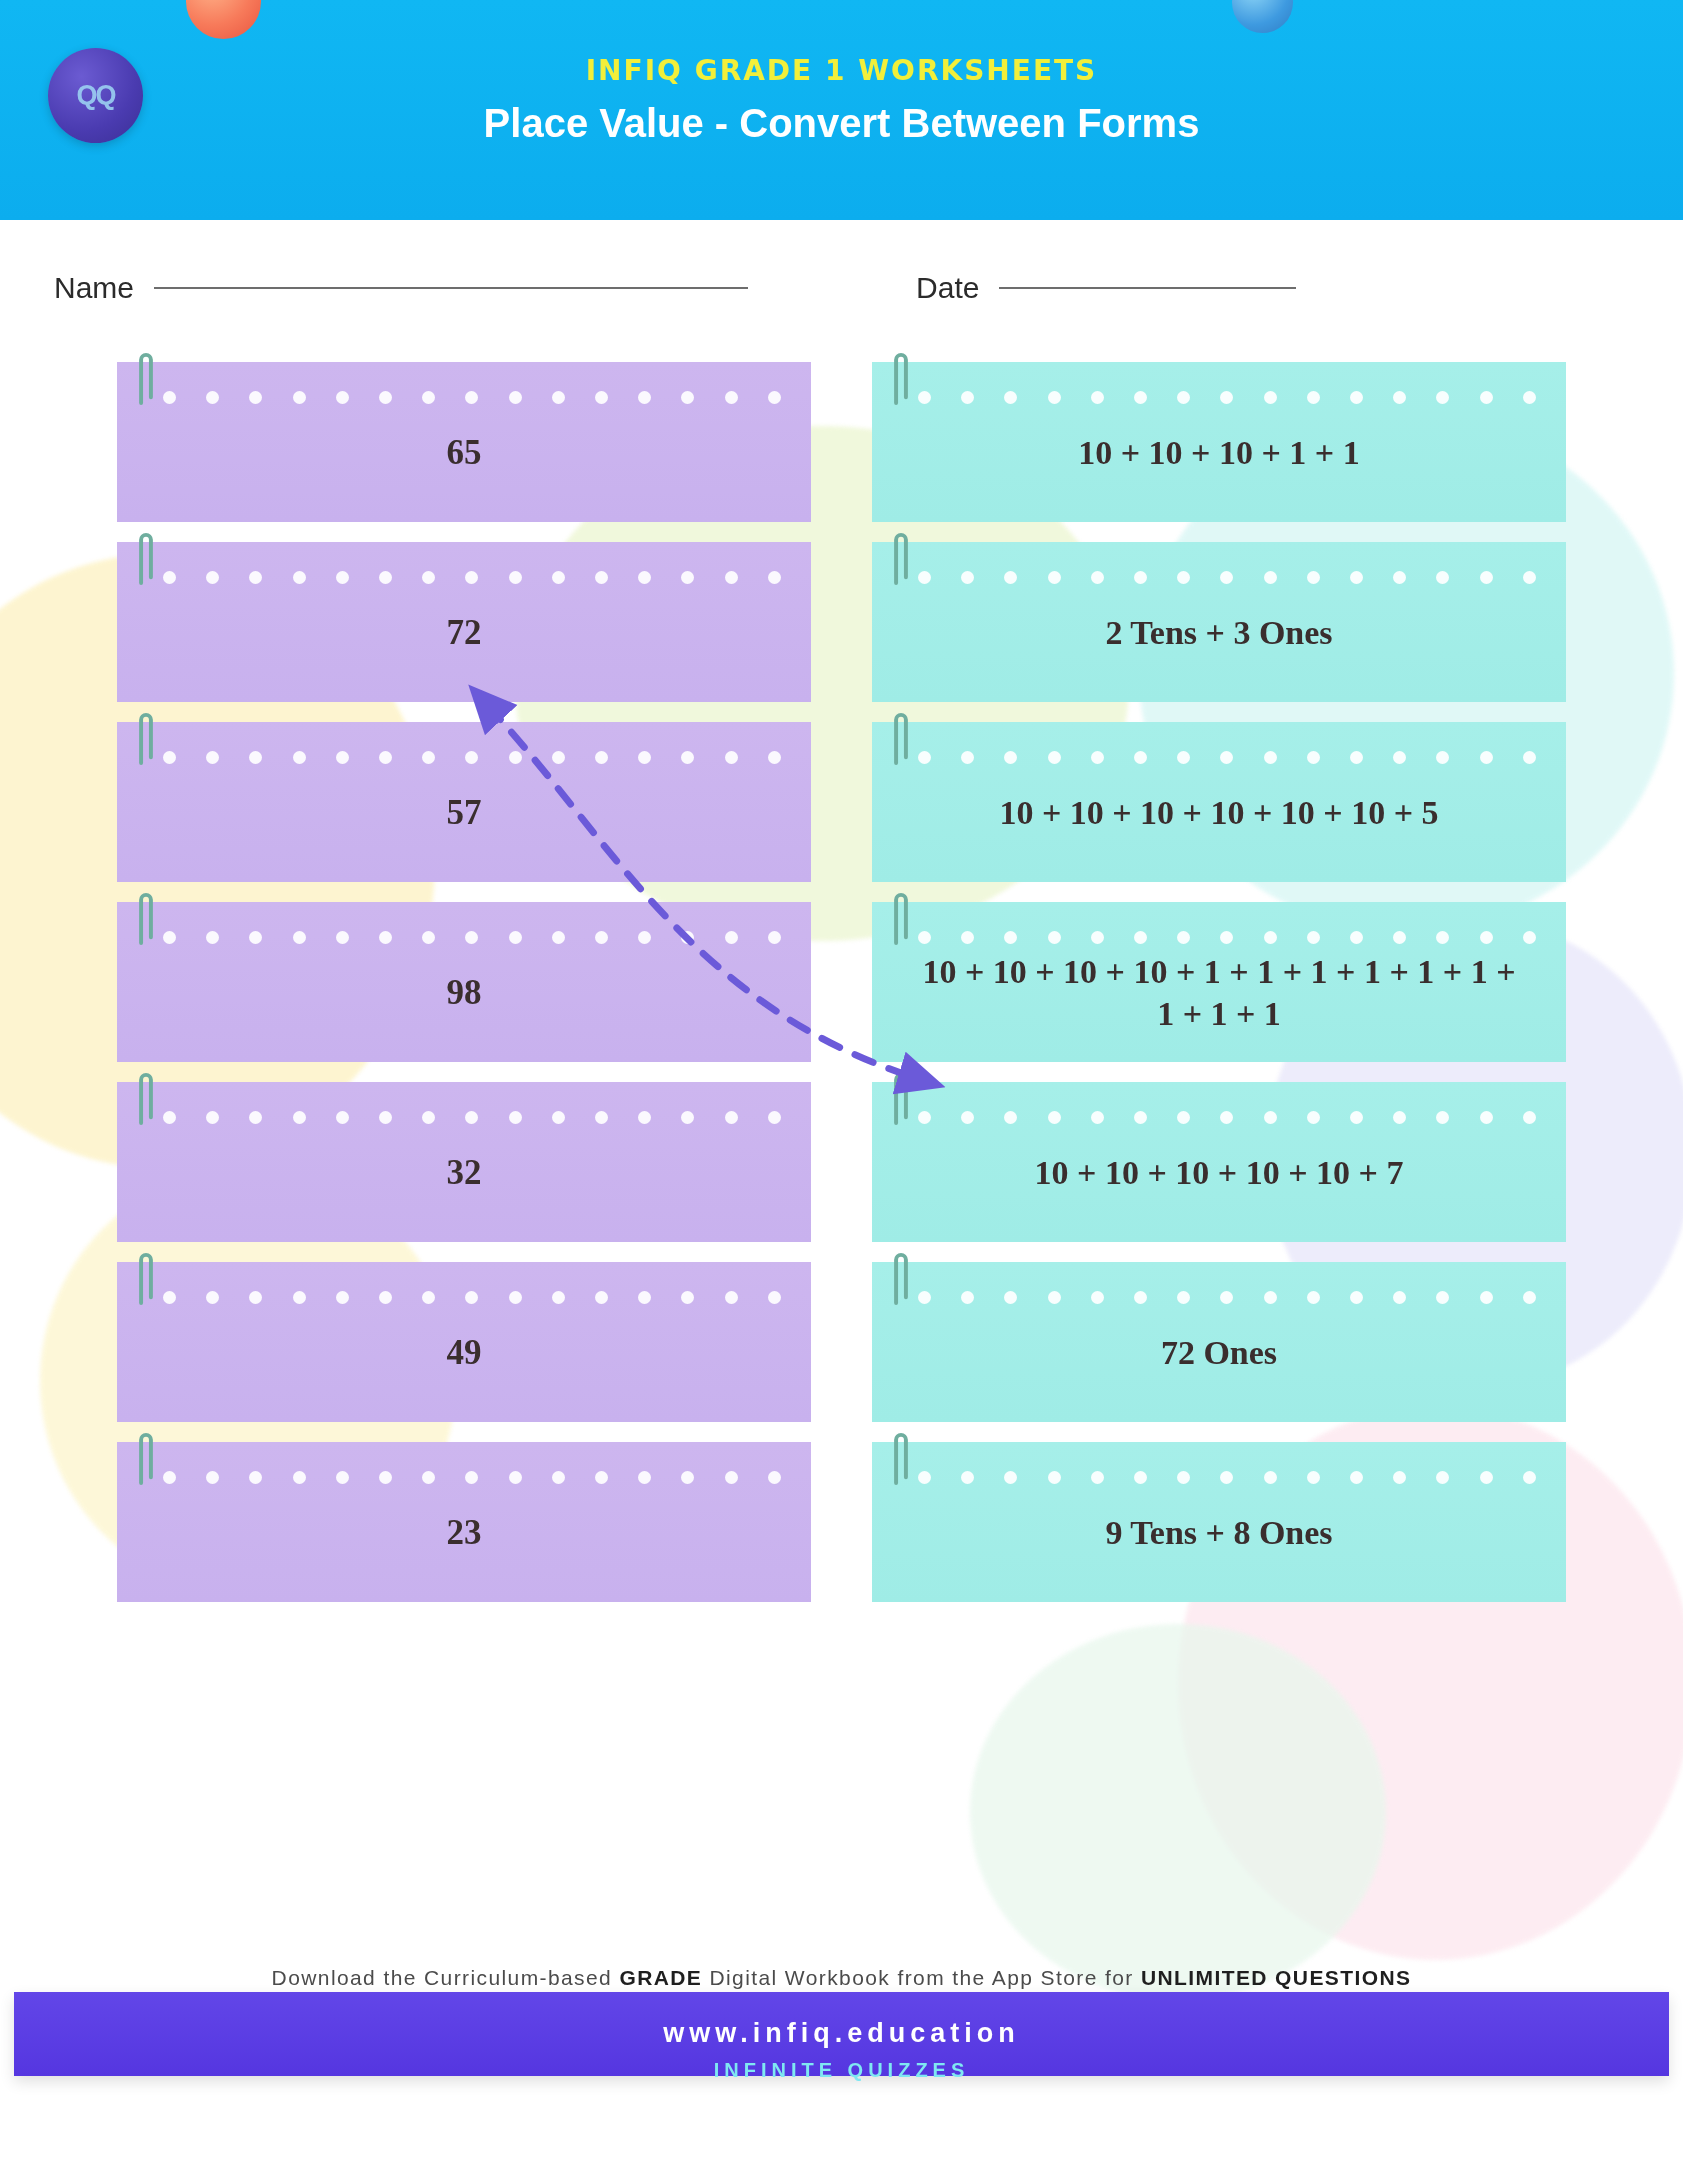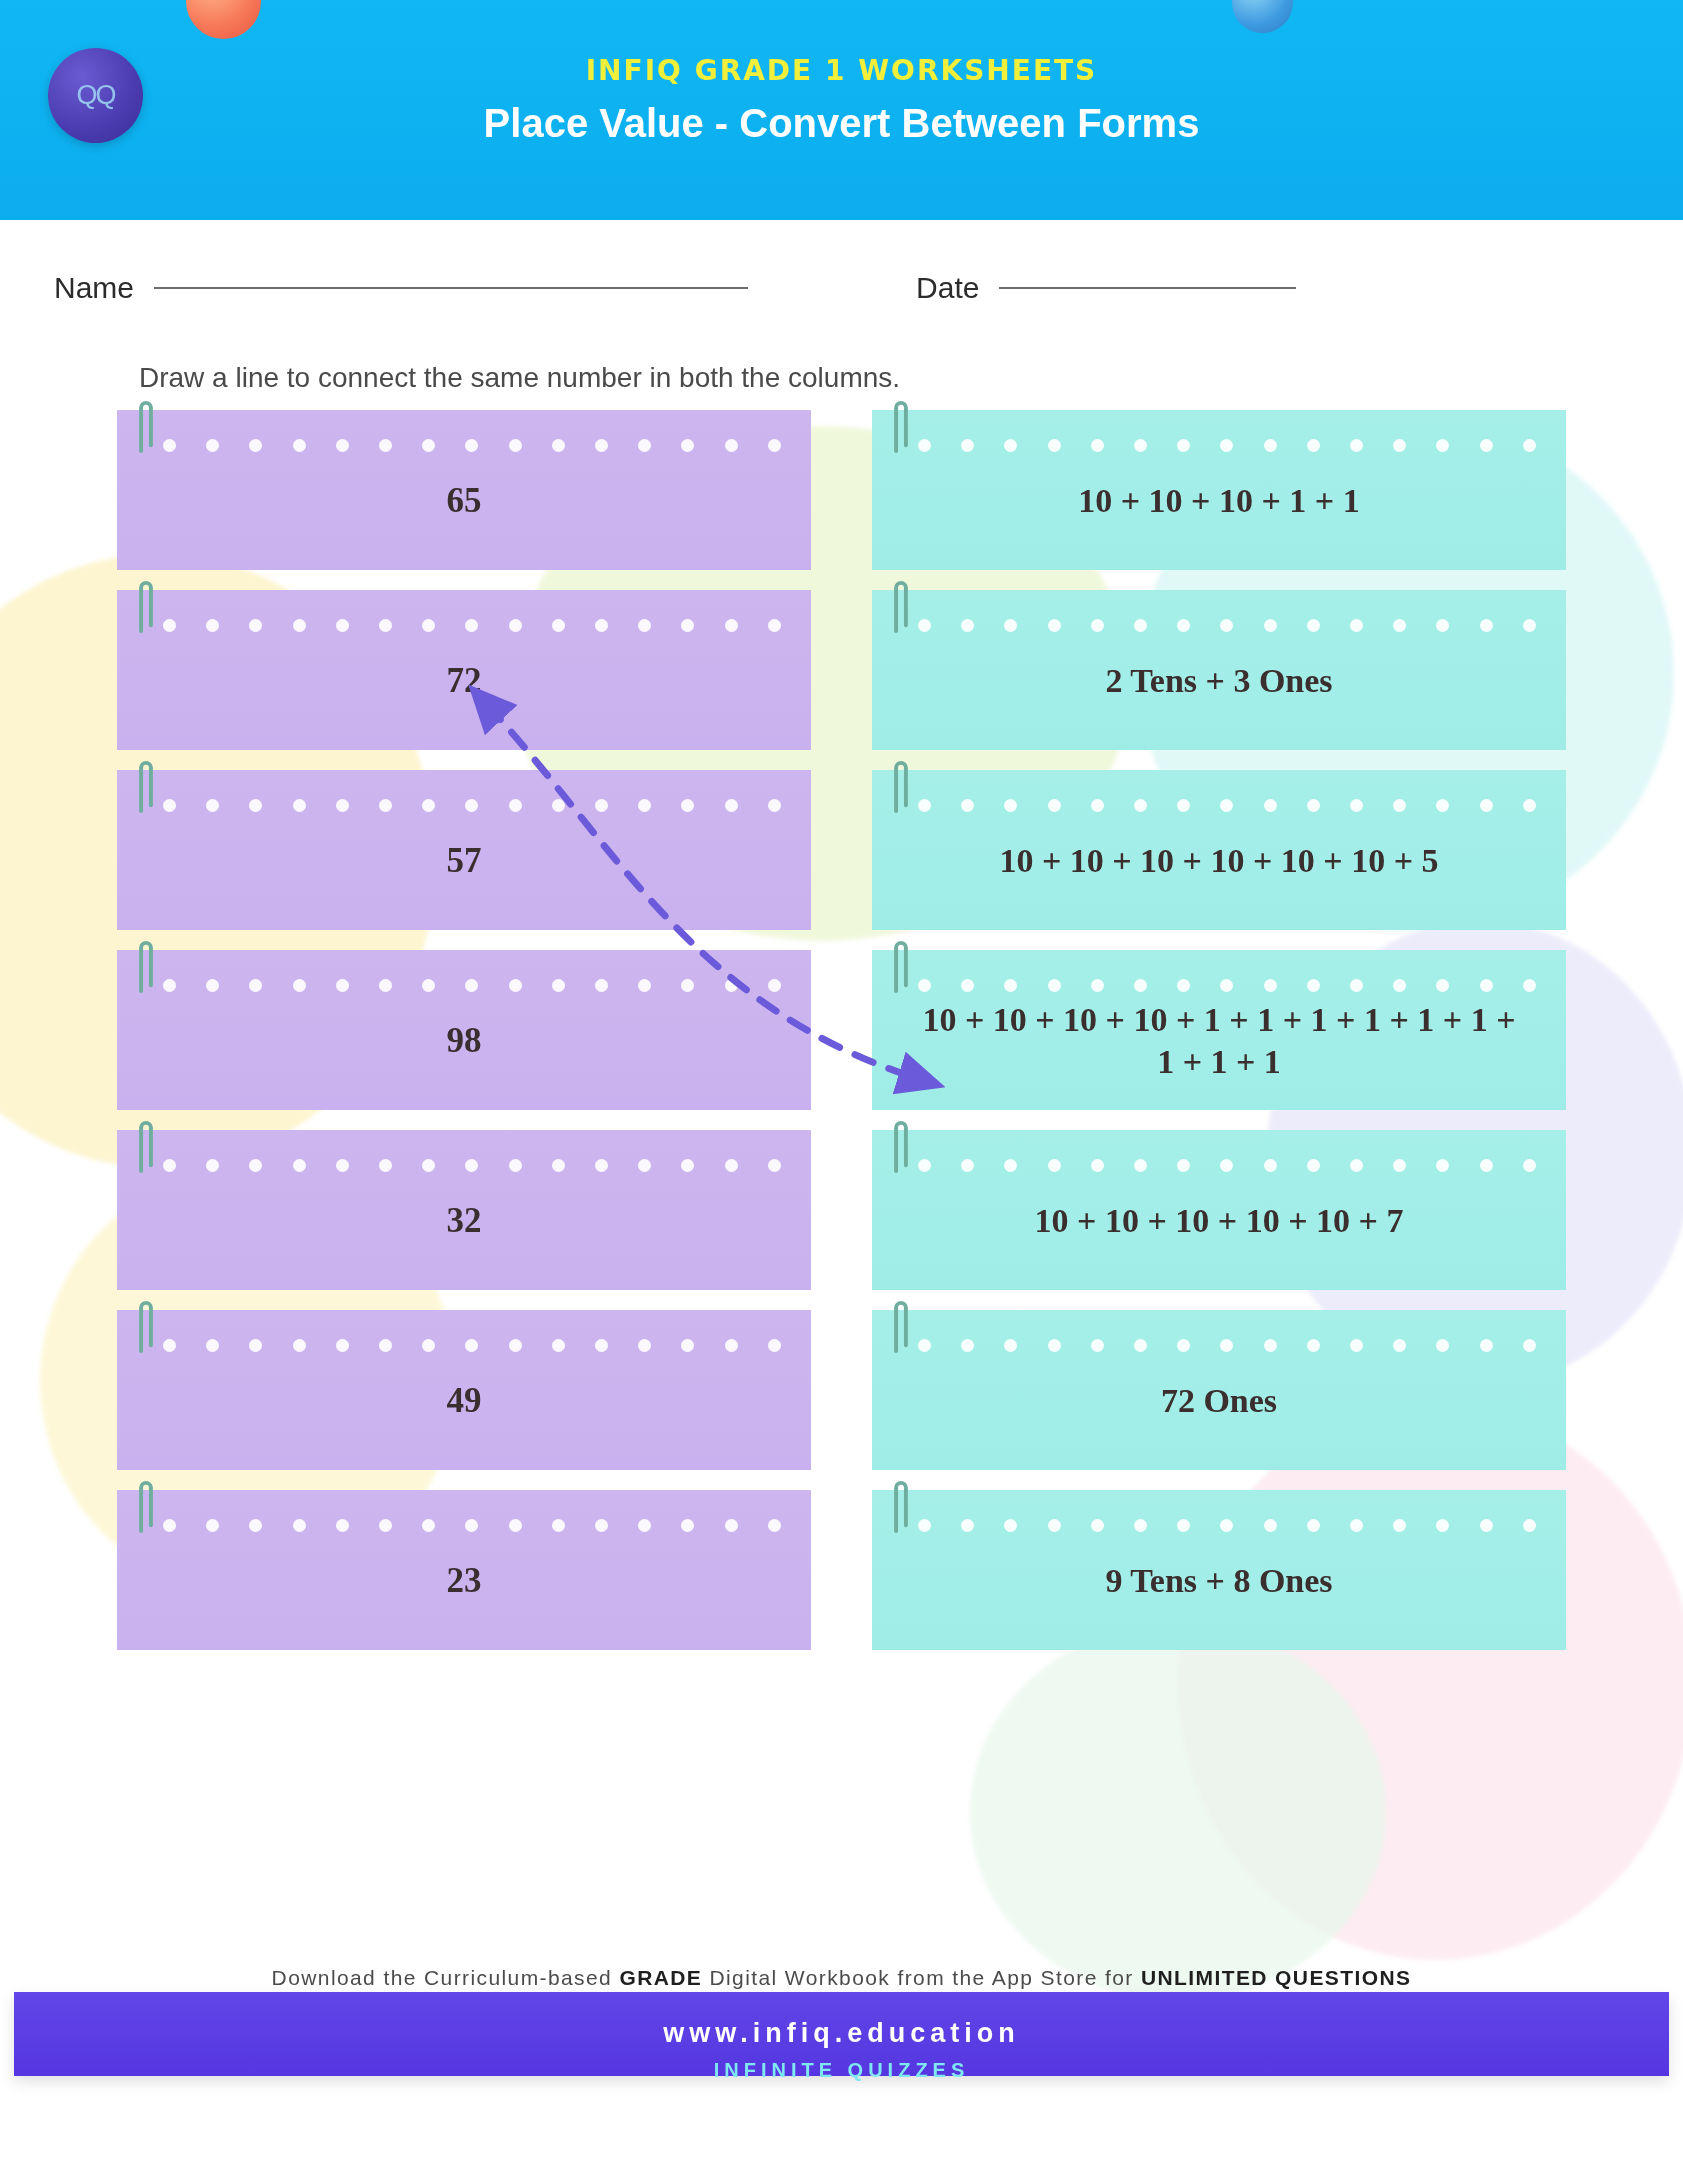--- a/index.html
+++ b/index.html
@@ -97,21 +97,21 @@
     box-shadow: 0 3px 10px rgba(0,0,0,.18);
   }
   .logo-circle .logo-text {
     position: absolute;
     inset: 0;
     display: flex;
     align-items: center;
     justify-content: center;
     color: #9fd8f5;
     font-size: 27px;
-    font-weight: normal;
+    font-weight: bold;
     letter-spacing: -2px;
     opacity: .85;
   }
   .ball {
     position: absolute;
     border-radius: 50%;
   }
   .ball-orange {
     left: 186px; top: -36px; width: 75px; height: 75px;
     background: radial-gradient(circle at 35% 28%, #ffb38a 0%, #f77a5a 55%, #e8553f 100%);
@@ -310,21 +310,20 @@
 
 <div class="namedate">
   <div class="nd-label">Name</div>
   <div class="nd-rule nd-name"></div>
   <div class="nd-gap"></div>
   <div class="nd-label">Date</div>
   <div class="nd-rule nd-date"></div>
 </div>
 
 <div class="instructions">
-  <div class="inst-sub">Draw a line to connect the same number in both the columns.</div>
 </div>
 
 <div class="match-wrap">
 
   <div class="col col-left">
     <div class="card">
       <div class="clip">
         <svg width="22" height="59" viewBox="0 0 22 60">
             <path d="M6 56 V12 a5 5 0 0 1 10 0 V50" fill="none" stroke="#6fae9f" stroke-width="4" stroke-linecap="round"></path>
           </svg>

